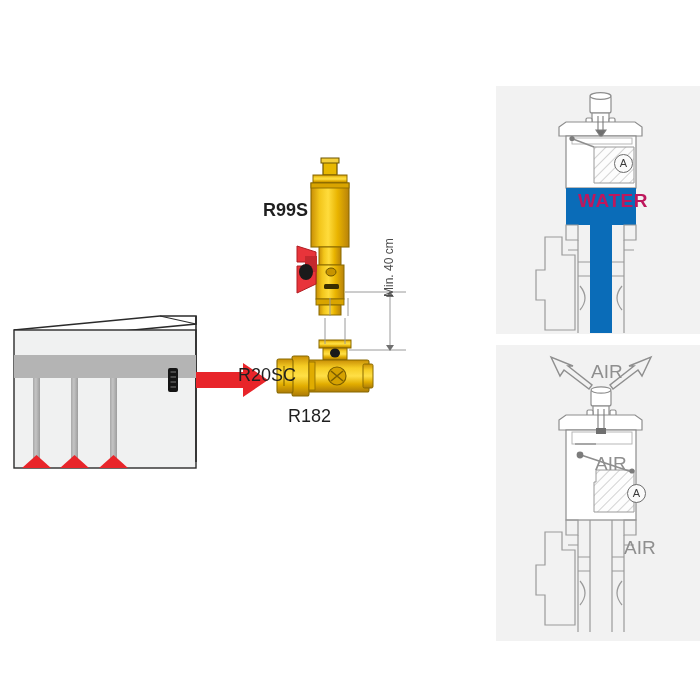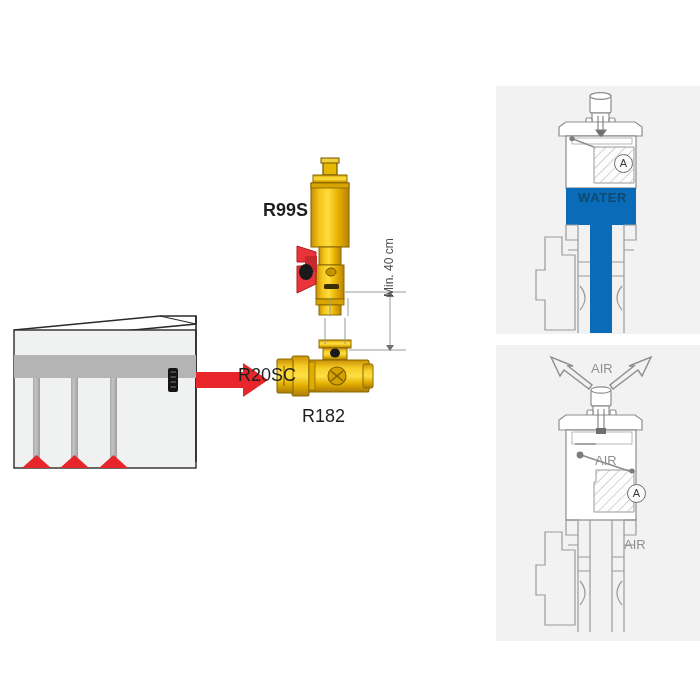--- a/index.html
+++ b/index.html
@@ -54,21 +54,21 @@
     height: 296px;
   }
   .label-text {
     position: absolute;
     color: #1f1f1f;
     font-size: 18px;
     white-space: nowrap;
   }
   #label-r99s { left: 263px; top: 200px; font-weight: bold; }
   #label-r20sc { left: 238px; top: 345px; margin-top: 20px; }
-  #label-r182 { left: 302px; top: 406px; }
+  #label-r182 { left: 288px; top: 406px; }
   .dim-text {
     position: absolute;
     left: 382px;
     top: 281px;
     width: 70px;
     color: #4d4d4d;
     font-size: 12px;
     white-space: nowrap;
     transform: rotate(-90deg);
     transform-origin: 8px 8px;
@@ -79,30 +79,30 @@
     left: 0;
     top: 0;
     width: 700px;
     height: 700px;
     pointer-events: none;
   }
   .water-word {
     position: absolute;
     left: 578px;
     top: 190px;
-    color: #0c4a6e;
-    font-size: 13px;
+    color: #be185d;
+    font-size: 19px;
     font-weight: bold;
     letter-spacing: 0.6px;
     white-space: nowrap;
   }
   .air-word {
     position: absolute;
     color: #8f8f8f;
-    font-size: 13px;
+    font-size: 19px;
     white-space: nowrap;
   }
   #air-word-top { left: 591px; top: 361px; }
   #air-word-mid { left: 595px; top: 453px; }
   #air-word-bot { left: 624px; top: 537px; }
   .a-badge {
     position: absolute;
     width: 17px;
     height: 17px;
     border: 1.2px solid #6d6d6d;

